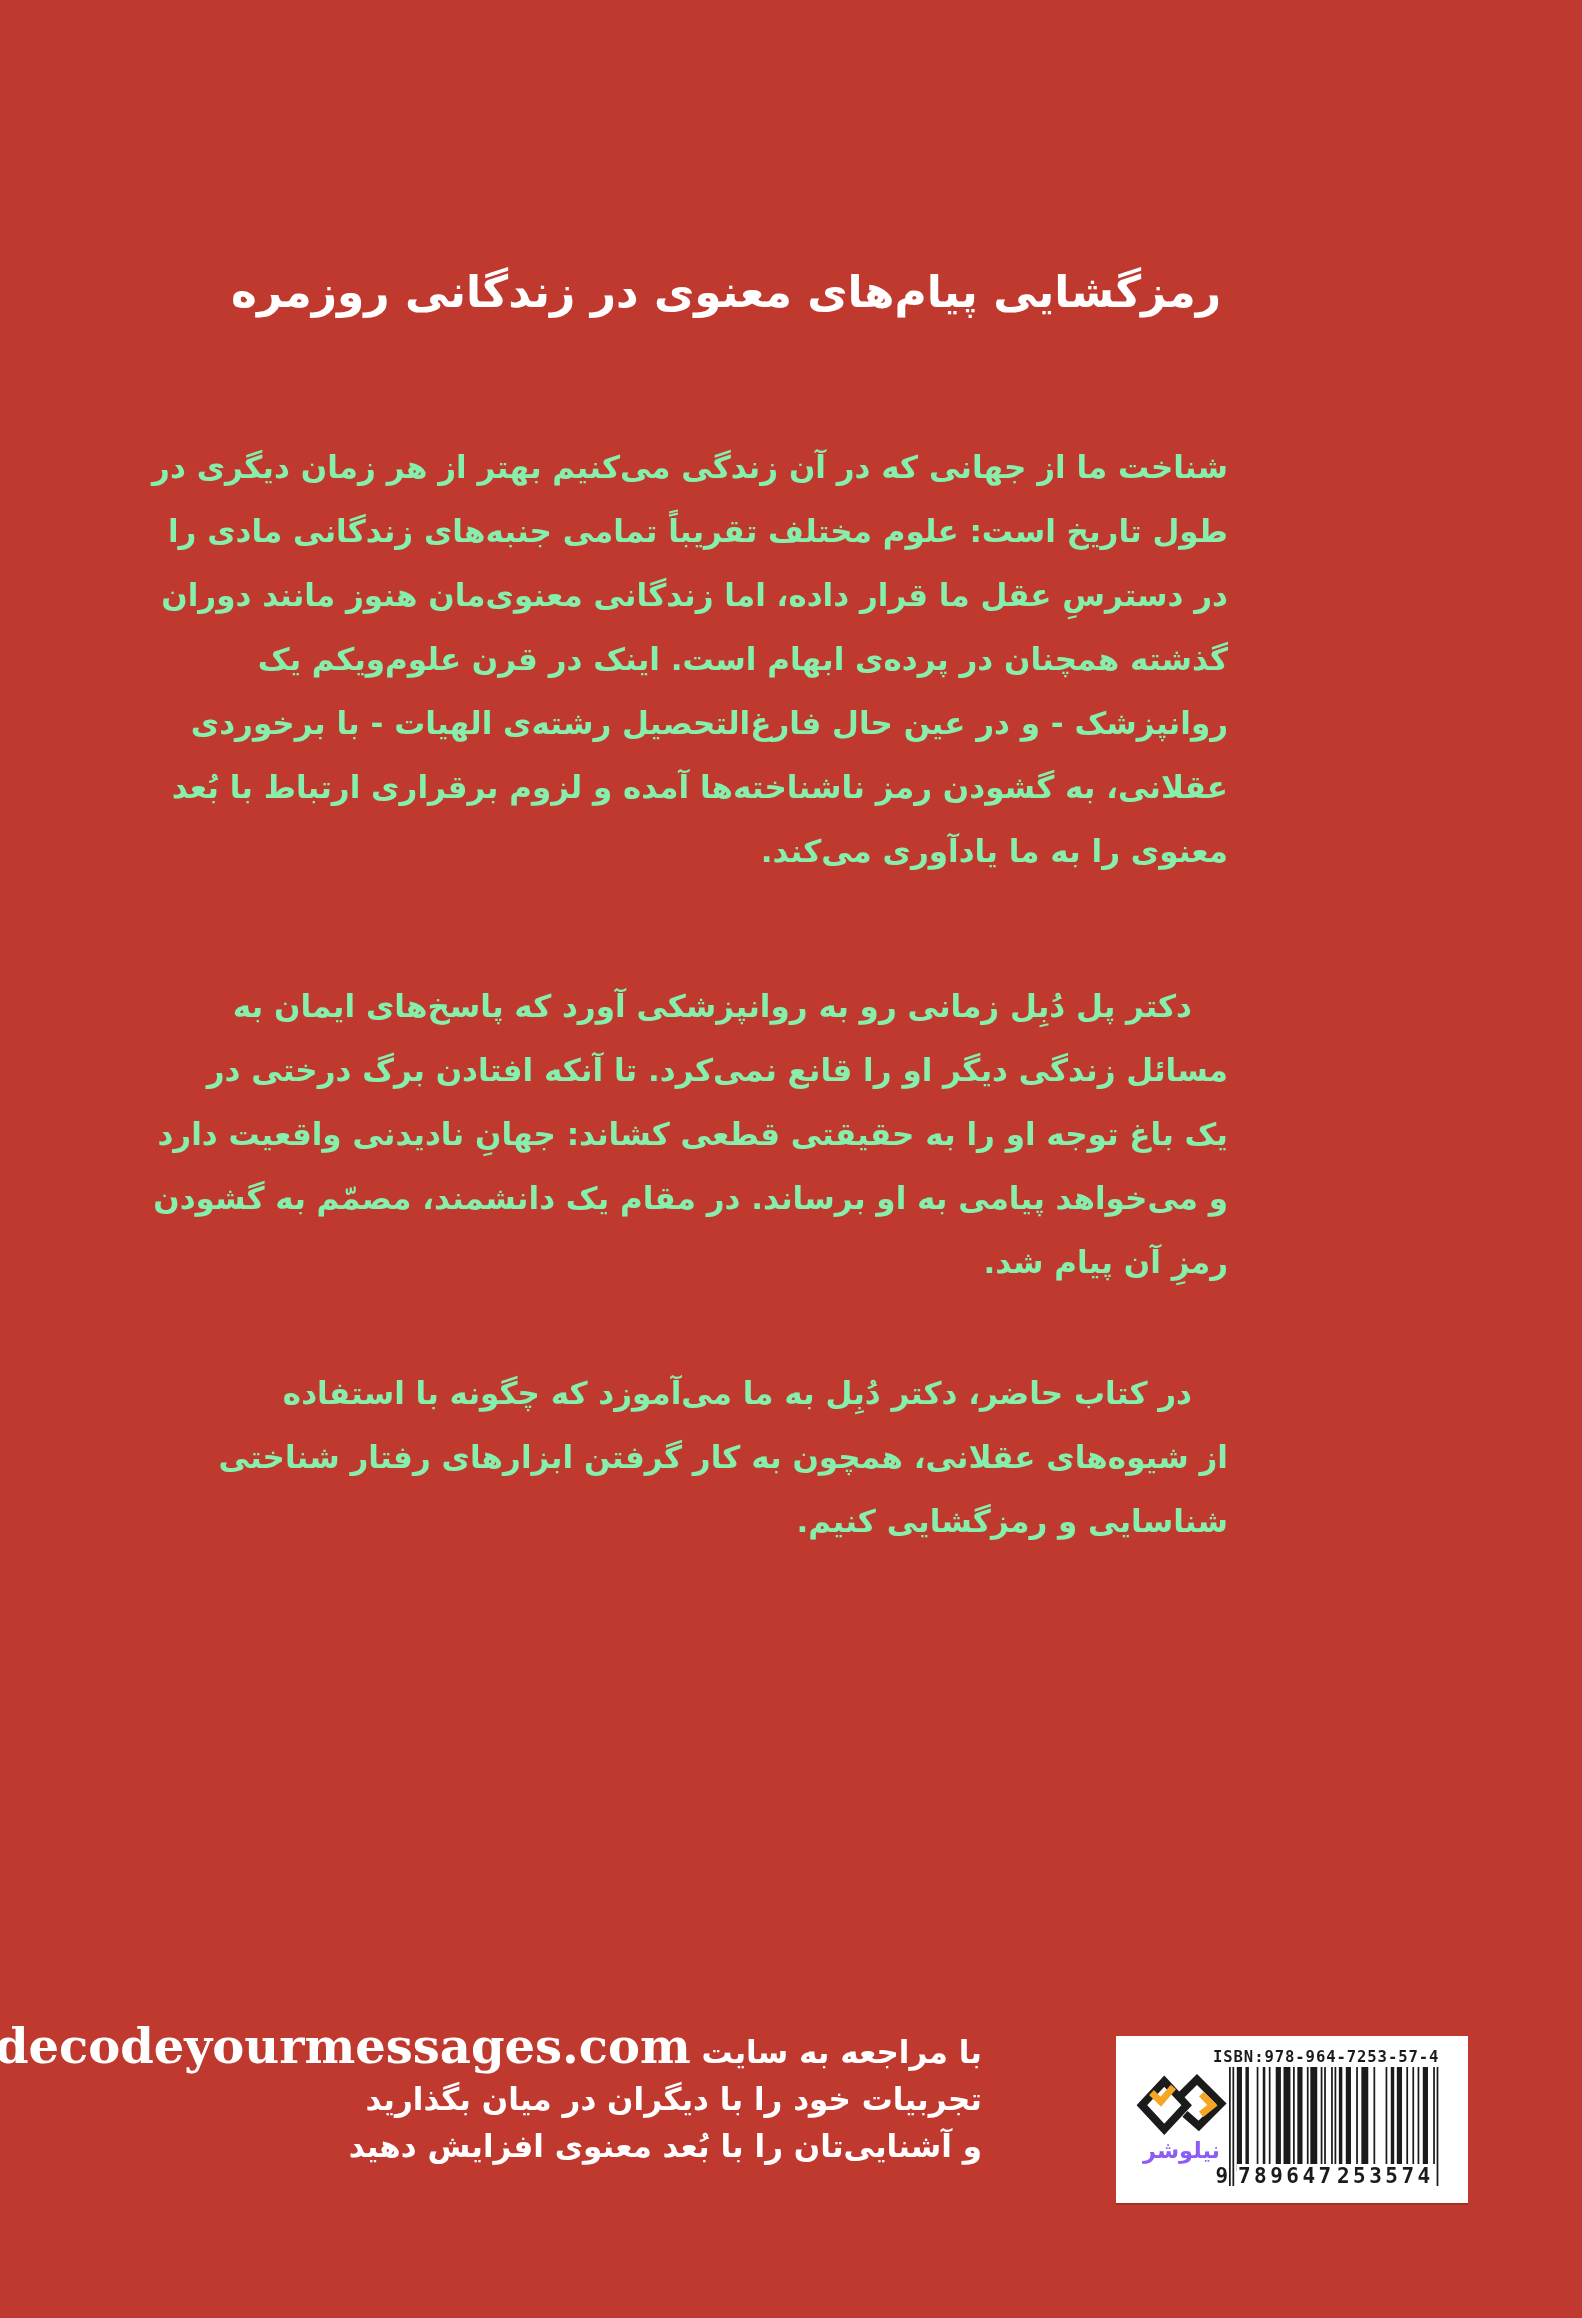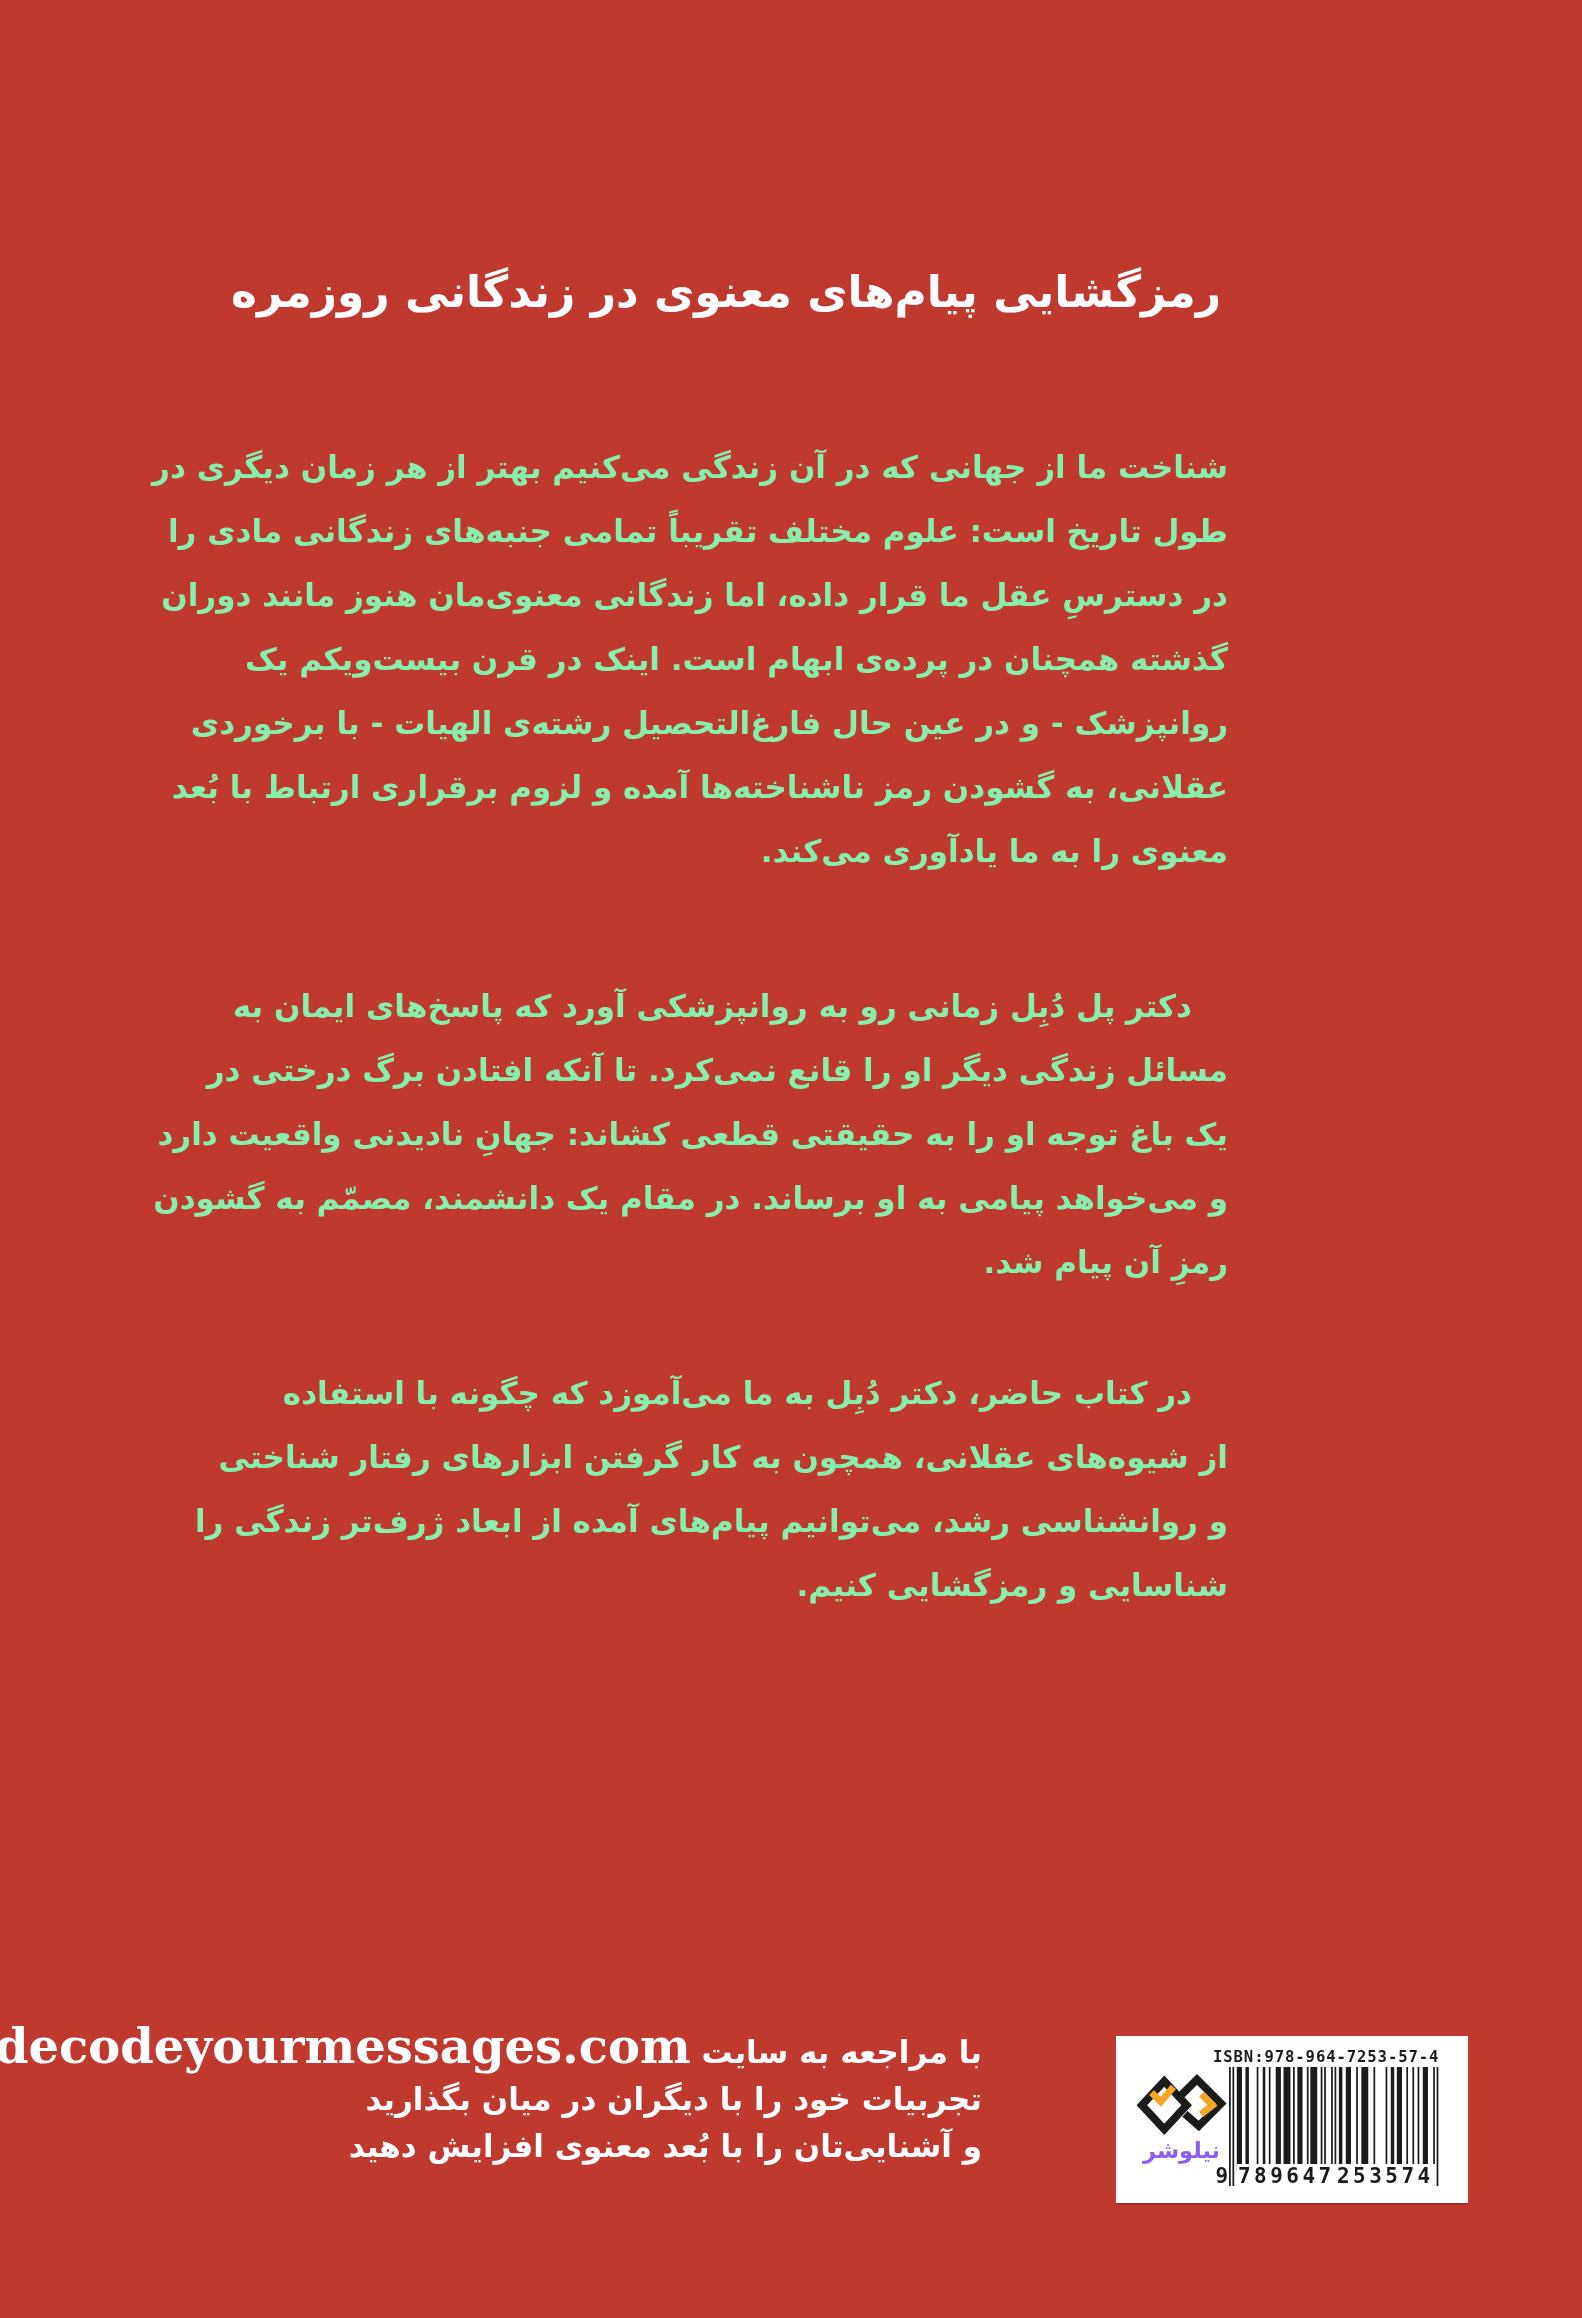--- a/index.html
+++ b/index.html
@@ -143,38 +143,37 @@
 <body>
 
 <div>
 
   <div class="title">رمزگشایی پیام‌های معنوی در زندگانی روزمره</div>
 
   <div class="body-text" id="para-1">
     <span class="line">شناخت ما از جهانی که در آن زندگی می‌کنیم بهتر از هر زمان دیگری در</span>
     <span class="line">طول تاریخ است: علوم مختلف تقریباً تمامی جنبه‌های زندگانی مادی را</span>
     <span class="line">در دسترسِ عقل ما قرار داده، اما زندگانی معنوی‌مان هنوز مانند دوران</span>
-    <span class="line">گذشته همچنان در پرده‌ی ابهام است. اینک در قرن بیست‌ویکم یک</span>
+    <span class="line">گذشته همچنان در پرده‌ی ابهام است. اینک در قرن علوم‌ویکم یک</span>
     <span class="line">روانپزشک - و در عین حال فارغ‌التحصیل رشته‌ی الهیات - با برخوردی</span>
     <span class="line">عقلانی، به گشودن رمز ناشناخته‌ها آمده و لزوم برقراری ارتباط با بُعد</span>
     <span class="line last">معنوی را به ما یادآوری می‌کند.</span>
   </div>
 
   <div class="body-text" id="para-2">
     <span class="line indent">دکتر پل دُبِل زمانی رو به روانپزشکی آورد که پاسخ‌های ایمان به</span>
     <span class="line">مسائل زندگی دیگر او را قانع نمی‌کرد. تا آنکه افتادن برگ درختی در</span>
     <span class="line">یک باغ توجه او را به حقیقتی قطعی کشاند: جهانِ نادیدنی واقعیت دارد</span>
     <span class="line">و می‌خواهد پیامی به او برساند. در مقام یک دانشمند، مصمّم به گشودن</span>
     <span class="line last">رمزِ آن پیام شد.</span>
   </div>
 
   <div class="body-text" id="para-3">
     <span class="line indent">در کتاب حاضر، دکتر دُبِل به ما می‌آموزد که چگونه با استفاده</span>
     <span class="line">از شیوه‌های عقلانی، همچون به کار گرفتن ابزارهای رفتار شناختی</span>
-    <span class="line">و روانشناسی رشد، می‌توانیم پیام‌های آمده از ابعاد ژرف‌تر زندگی را</span>
     <span class="line last">شناسایی و رمزگشایی کنیم.</span>
   </div>
 
   <div class="promo">
     <span class="line">
       <span>با مراجعه به سایت</span>
       <span class="url">decodeyourmessages.com</span>
     </span>
     <span class="line">تجربیات خود را با دیگران در میان بگذارید</span>
     <span class="line">و آشنایی‌تان را با بُعد معنوی افزایش دهید</span>

